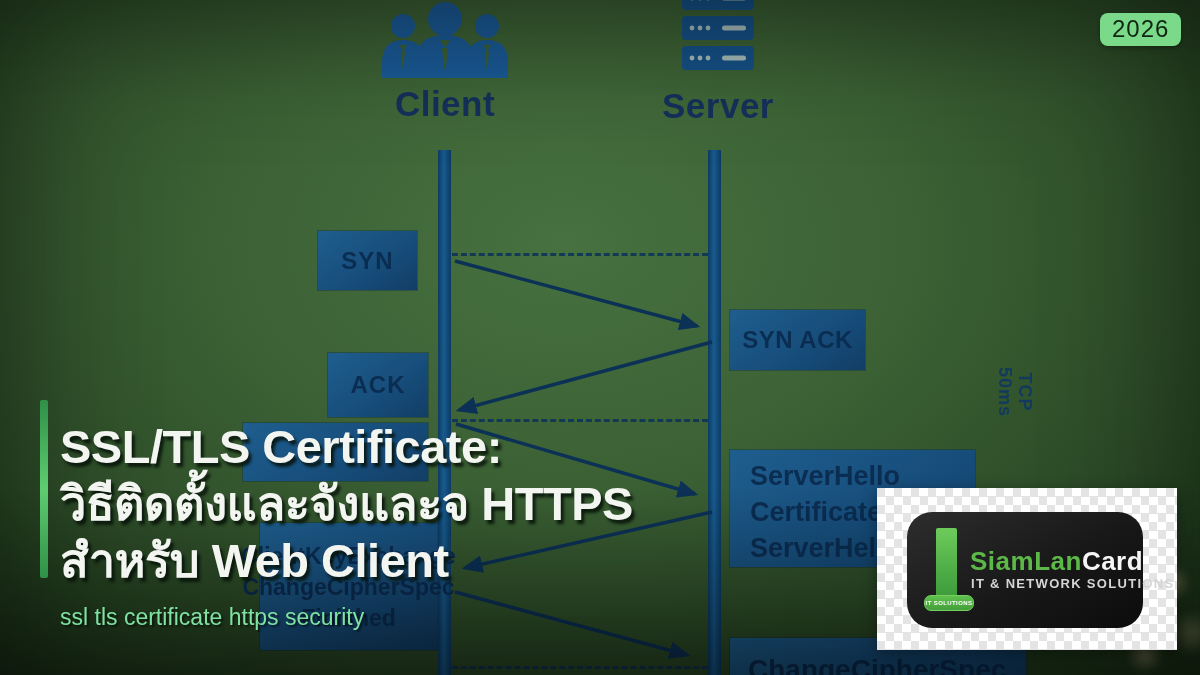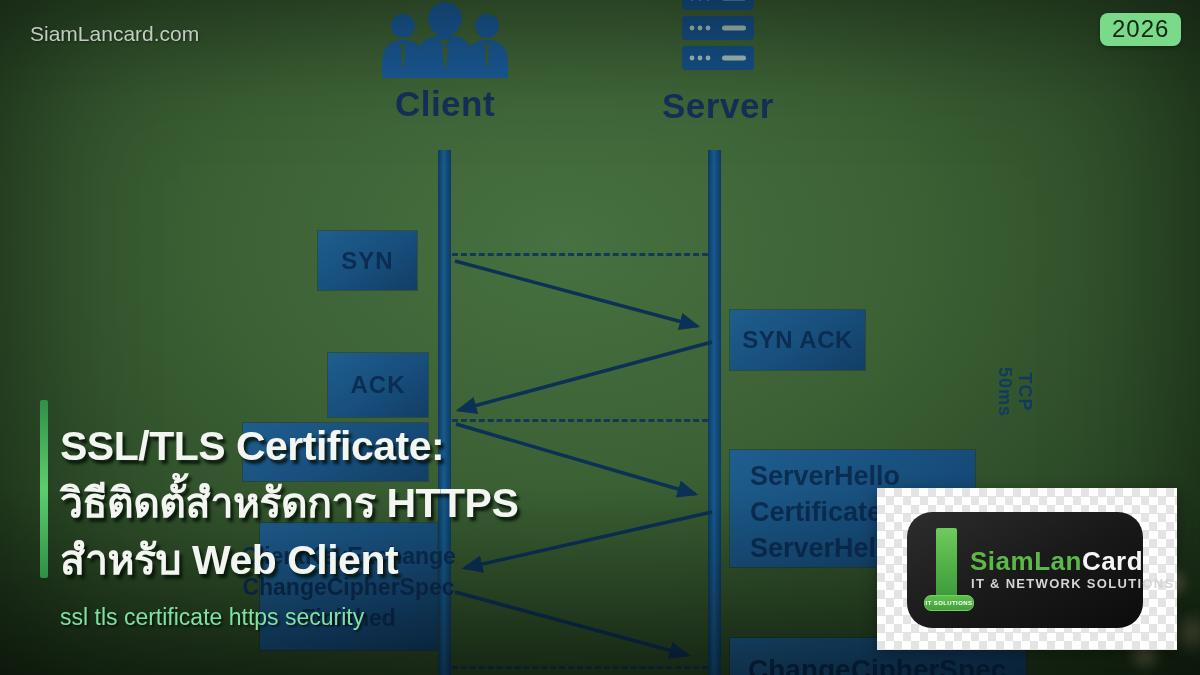--- a/index.html
+++ b/index.html
@@ -42,21 +42,21 @@
 
   
   .overlay{position:absolute;inset:0;z-index:3;}
   .watermark{position:absolute;left:30px;top:22px;font-size:21px;color:#c3ccc2;
     text-shadow:1px 1px 2px rgba(0,0,0,.4);}
   .year-badge{position:absolute;left:1100px;top:13px;padding:2px 12px 3px;border-radius:8px;
     background:#7ada89;color:#0f2613;font-weight:normal;font-size:24px;letter-spacing:1px;
     box-shadow:0 2px 4px rgba(0,0,0,.3);}
   .accent-bar{position:absolute;left:40px;top:400px;width:8px;height:178px;border-radius:2px;
     background:linear-gradient(180deg,#2f9048 0%,#5ecd70 50%,#2f9048 100%);}
-  .title{position:absolute;left:60px;top:418px;font-weight:bold;font-size:41px;line-height:57px;
+  .title{position:absolute;left:60px;top:418px;font-weight:bold;font-size:47px;line-height:57px;
     color:#f3f5f1;letter-spacing:-.5px;text-shadow:3px 4px 3px rgba(6,18,8,.85);white-space:nowrap;}
   .keywords{position:absolute;left:60px;top:604px;font-weight:normal;font-size:23px;color:#7fe2a2;
     text-shadow:2px 2px 2px rgba(0,0,0,.55);}
 
   
   .gold-dot{position:absolute;z-index:2;border-radius:50%;filter:blur(3px);
     background:radial-gradient(circle,#cdbd8f 0%,rgba(205,189,143,0) 70%);}
   .gd1{left:1155px;top:563px;width:34px;height:40px;opacity:.55;}
   .gd2{left:1170px;top:608px;width:44px;height:50px;opacity:.4;}
   .gd3{left:1124px;top:638px;width:42px;height:34px;opacity:.5;}
@@ -173,27 +173,26 @@
     </div>
   </div>
 
   <div class="gold-dot gd1"></div>
   <div class="gold-dot gd2"></div>
   <div class="gold-dot gd3"></div>
 
   <div class="vignette"></div>
 
   <div class="overlay">
-    <div class="watermark">SiamLancard.com</div>
     <div class="year-badge">2026</div>
 
     <div class="accent-bar"></div>
     <div class="title">
       <div>SSL/TLS Certificate:</div>
-      <div>วิธีติดตั้สำหรัดการ HTTPS</div>
+      <div>วิธีติดตั้งและจังและจ HTTPS</div>
       <div>สำหรับ Web Client</div>
     </div>
     <div class="keywords">ssl tls certificate https security</div>
   </div>
 
   <div class="logo-box">
     <div class="logo-card">
       <div class="logo-bar"></div>
       <div class="logo-brand">
         <span class="g">SiamLan</span><span class="w">Card</span>

